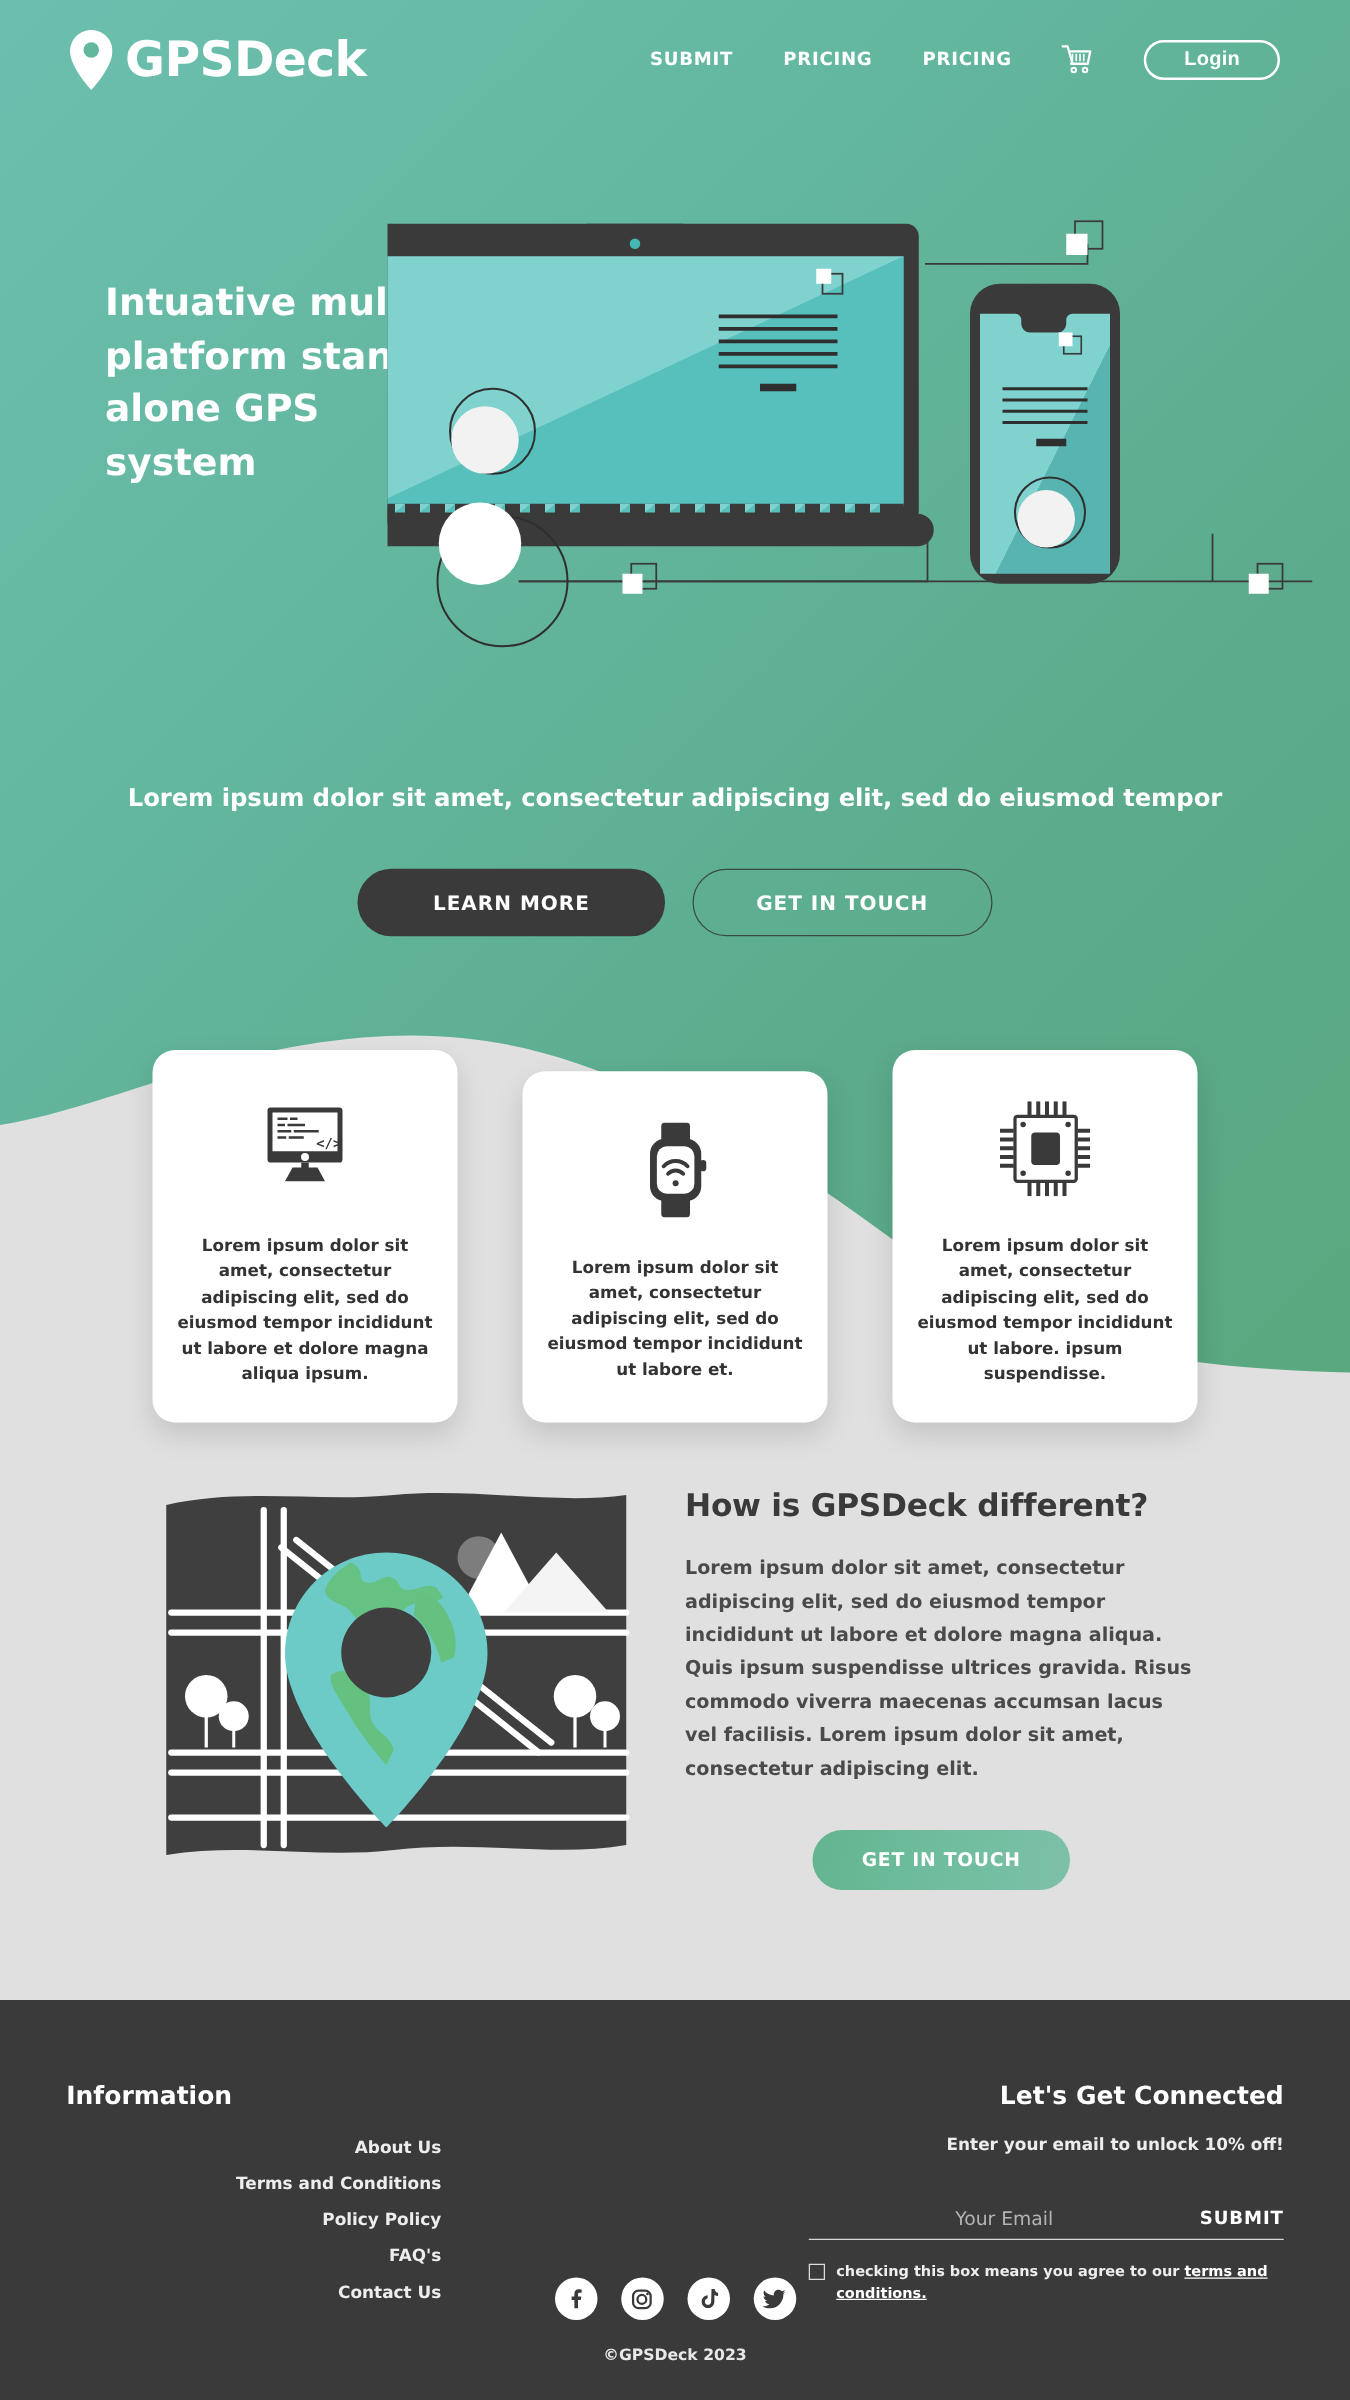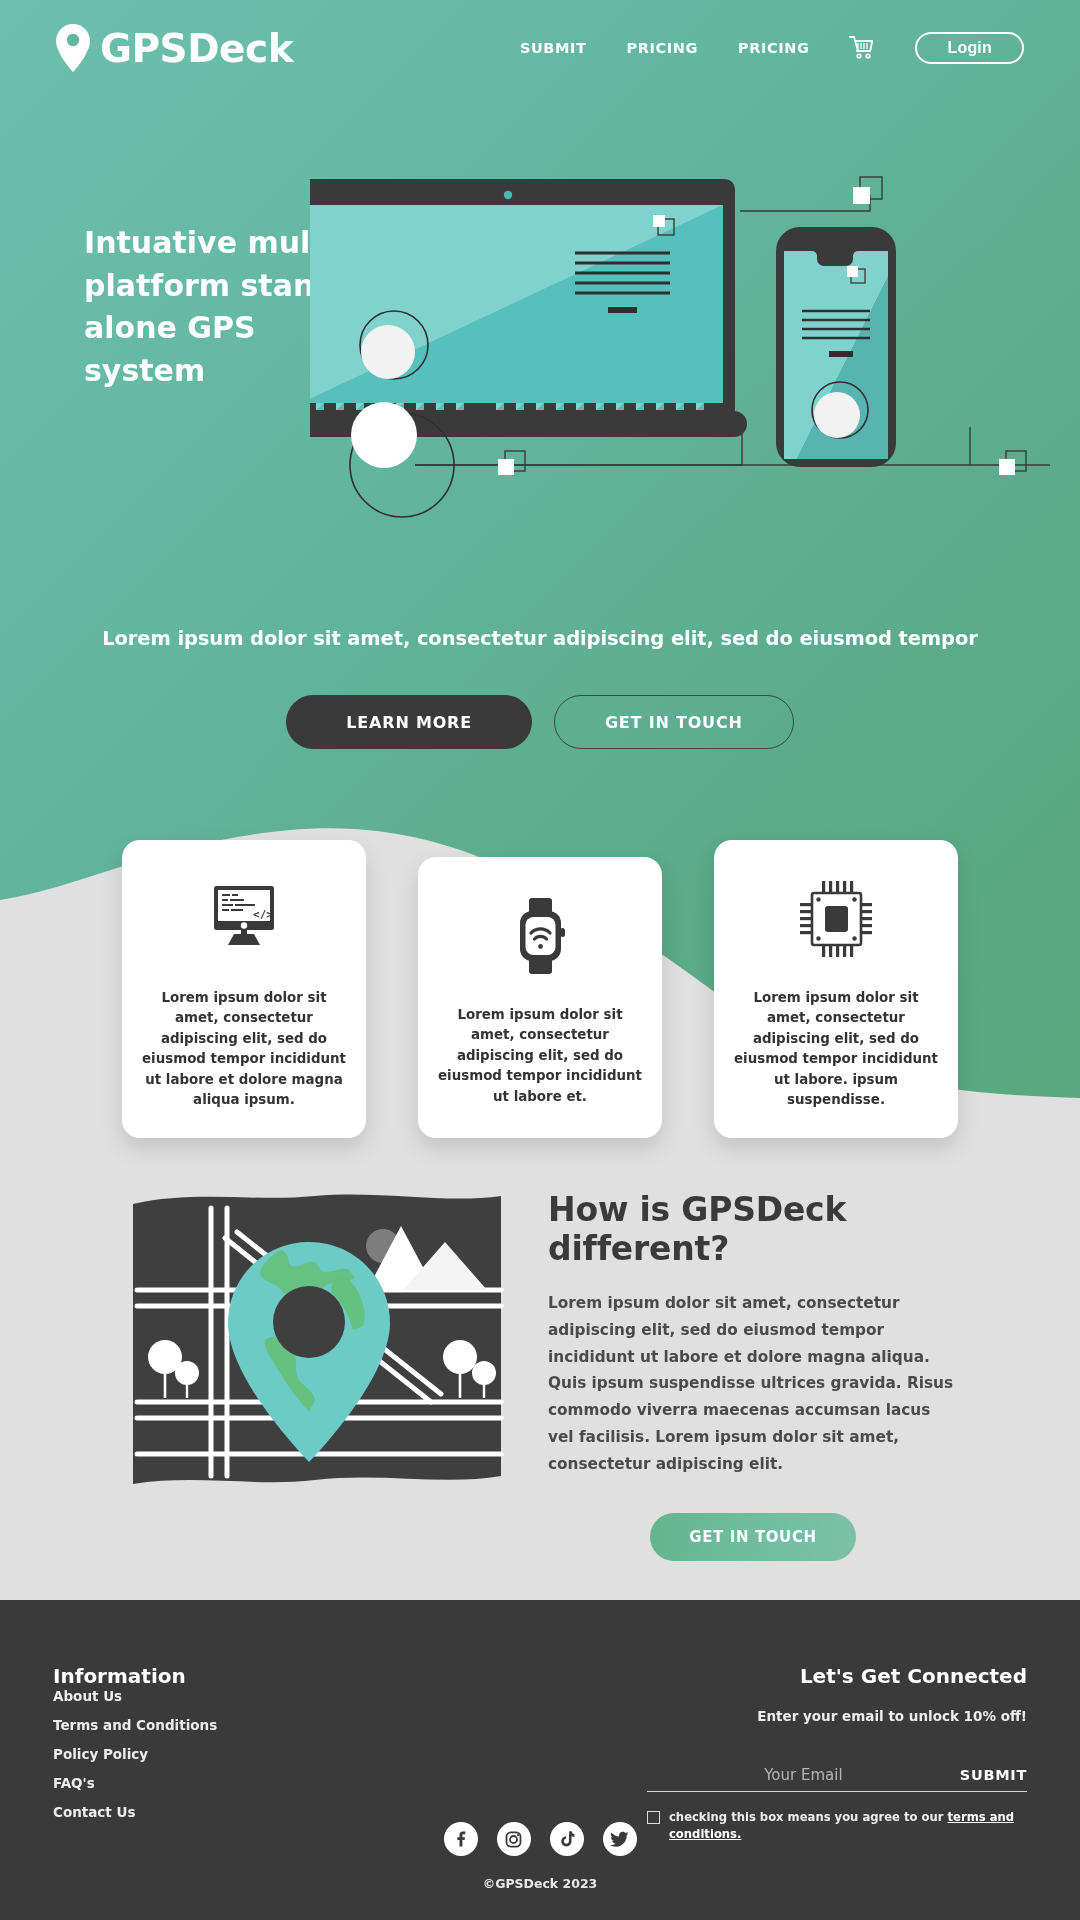--- a/index.html
+++ b/index.html
@@ -92,42 +92,42 @@
     font-size:13.4px; font-weight:bold; line-height:1.52;
   }
 
   
   .diff{
     position:absolute; left:0; top:1160px; width:1080px; height:440px;
   }
   .map-illo{ position:absolute; left:115px; top:20px; width:400px; height:320px; }
   .diff-right{ position:absolute; left:548px; top:30px; width:410px; }
   .diff-title{
-    color:#3a3a3a; font-size:33px; font-weight:bold; letter-spacing:-.2px;
+    color:#3a3a3a; font-size:25px; font-weight:bold; letter-spacing:-.2px;
   }
   .diff-body{
     margin-top:22px; color:#4a4a4a; font-size:15.3px; font-weight:bold;
     line-height:1.75;
   }
   .btn-green{
     display:block; margin:36px auto 0; width:206px; height:48px;
     border:none; border-radius:24px; cursor:pointer;
     background:linear-gradient(100deg,#63b48f 0%,#6fbd9e 50%,#7dc0a8 100%);
     color:#fff; font-size:15px; font-weight:bold; letter-spacing:.6px;
     font-family:"DejaVu Sans", sans-serif;
   }
 
   
   .footer{
     position:absolute; left:0; top:1600px; width:1080px; height:320px;
     background:#3a3a3a; color:#f0f0f0;
   }
   .foot-left{ position:absolute; left:53px; top:64px; width:300px; }
   .foot-h{ font-size:20px; font-weight:bold; color:#fff; }
-  .foot-links{ display:flex; flex-direction:column; gap:13px; }
+  .foot-links{ margin-top:22px; display:flex; flex-direction:column; gap:13px;align-items:flex-end; }
   .foot-link{
     font-size:13.5px; font-weight:bold; color:#ededed;
     text-decoration:none; cursor:pointer;
   }
   .foot-right{ position:absolute; right:53px; top:64px; width:380px; text-align:right; }
   .foot-h2{ font-size:20px; font-weight:bold; color:#fff; }
   .foot-sub{ margin-top:20px; font-size:13.5px; font-weight:bold; color:#ededed; }
   .email-row{
     margin-top:42px; display:flex; align-items:center;
     border-bottom:1.6px solid #d6d6d6; padding-bottom:7px;

